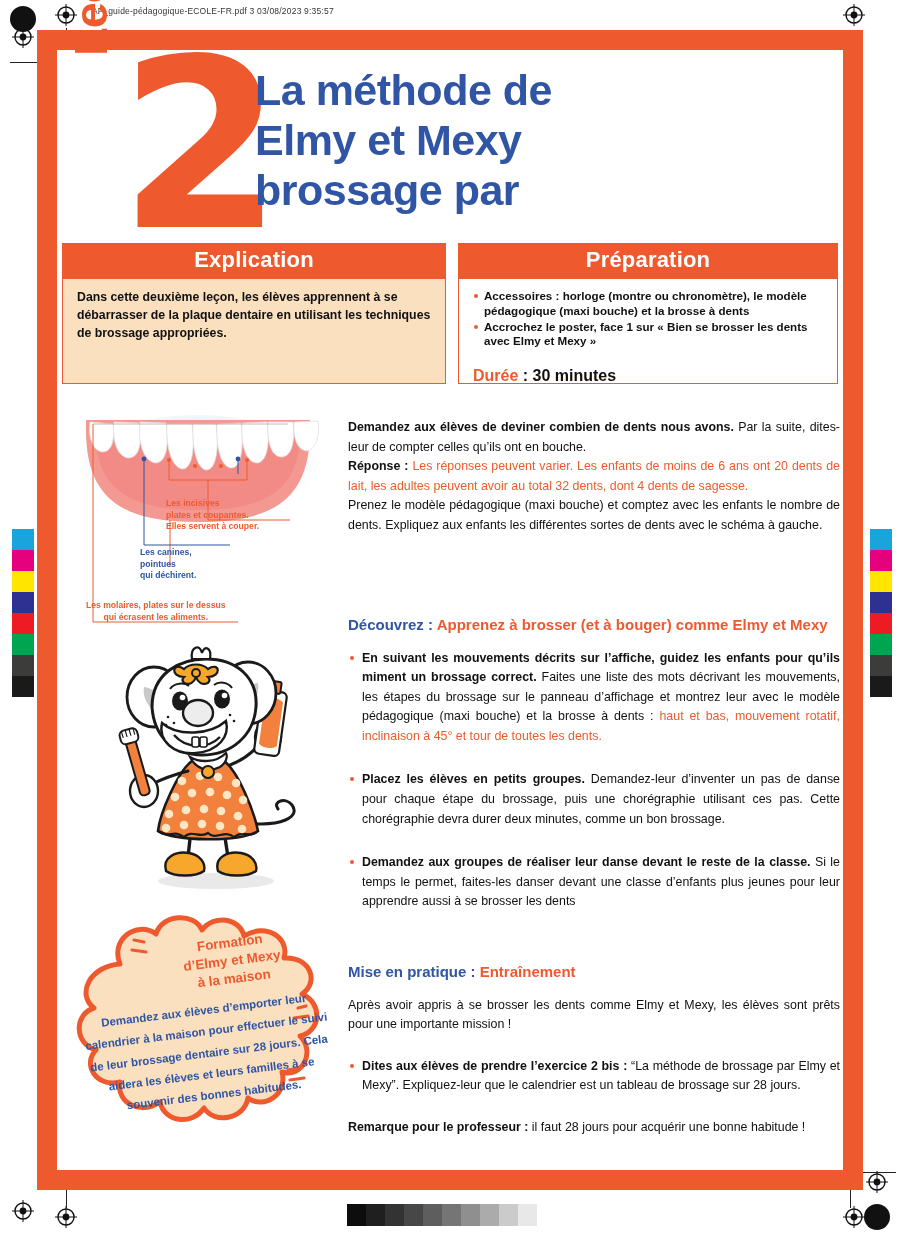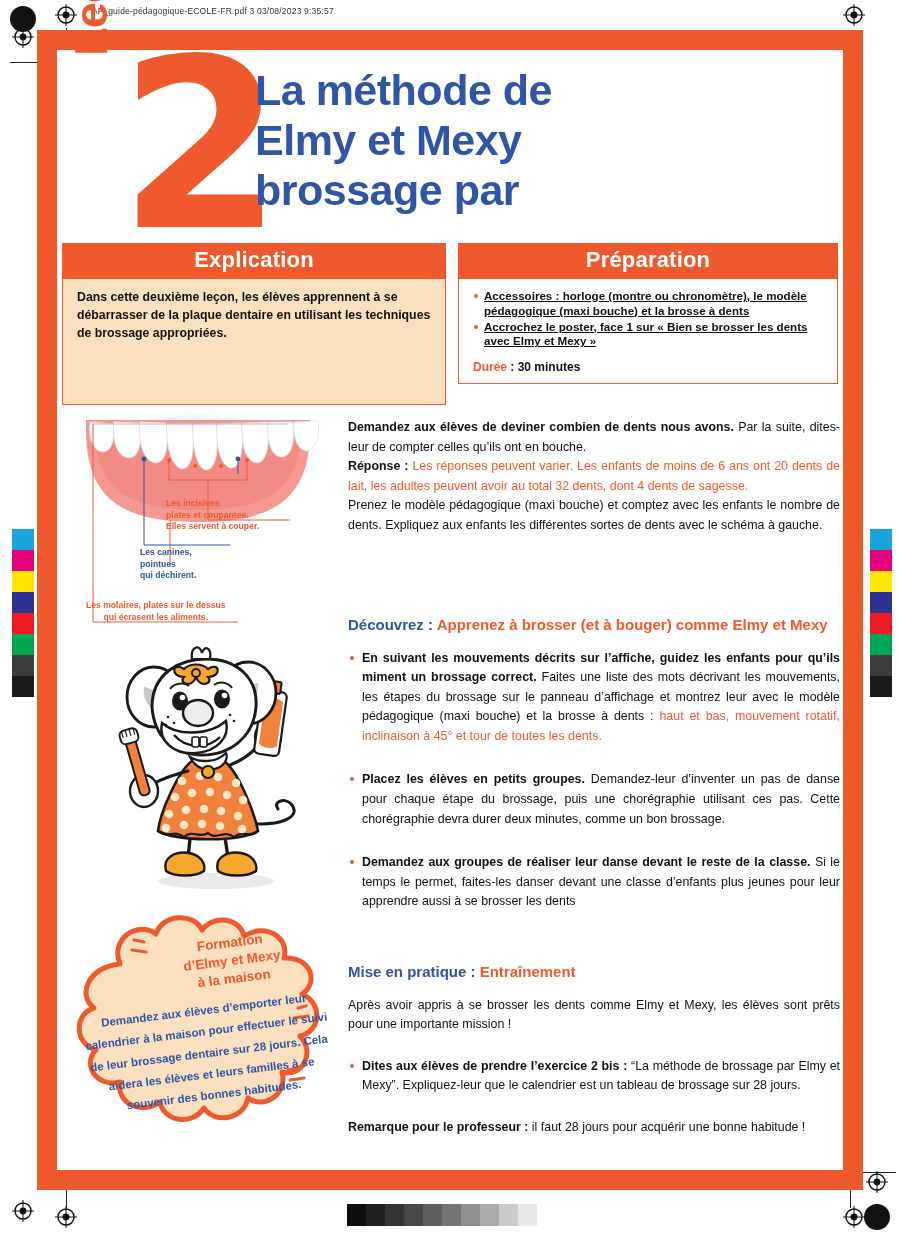--- a/index.html
+++ b/index.html
@@ -50,35 +50,35 @@
   .box-expl{left:0;width:384px;}
   .box-prep{left:396px;width:380px;}
   .box-head{
     background:#EE5A2E;color:#fff;text-align:center;
     font-size:22px;font-weight:bold;padding:4px 0 6px;letter-spacing:.2px;
   }
   .box-body{
     background:#FBE0C0;border:1px solid #EE5A2E;border-top:none;
     padding:10px 12px 10px 14px;box-sizing:border-box;
   }
-  .box-expl .box-body{height:126px;}
+  .box-expl .box-body{height:105px;}
   .box-prep .box-body{height:105px;background:#fff;}
   .box-expl .box-body p{
     margin:0;font-size:12.3px;line-height:1.45;color:#111;font-weight:bold;
   }
   ul.prep-list{margin:0;padding:0;list-style:none;}
   ul.prep-list li{
     position:relative;padding-left:11px;font-size:11.6px;line-height:1.28;
-    color:#111;font-weight:bold;margin-bottom:1px;text-decoration:underline;
+    color:#111;font-weight:bold;margin-bottom:1px;
   }
   ul.prep-list li::before{
     content:"";position:absolute;left:1px;top:5px;width:4px;height:4px;
     border-radius:50%;background:#EE5A2E;
   }
-  .duree{margin-top:11px;font-size:12px;font-weight:bold;color:#111;}
+  .duree{margin-top:18px;font-size:16px;font-weight:bold;color:#111;}
   .duree .lab{color:#EE5A2E;}
 
   
   .teeth-wrap{position:absolute;left:78px;top:412px;width:255px;height:225px;}
   .teeth-label{position:absolute;font-size:8.6px;line-height:1.35;font-weight:bold;}
   .lbl-incisives{left:88px;top:86px;color:#EE5A2E;}
   .lbl-canines{left:62px;top:135px;color:#2F55A4;}
   .lbl-molaires{left:8px;top:188px;color:#EE5A2E;text-align:center;}
 
   .mouse-wrap{position:absolute;left:96px;top:645px;width:250px;height:255px;}

